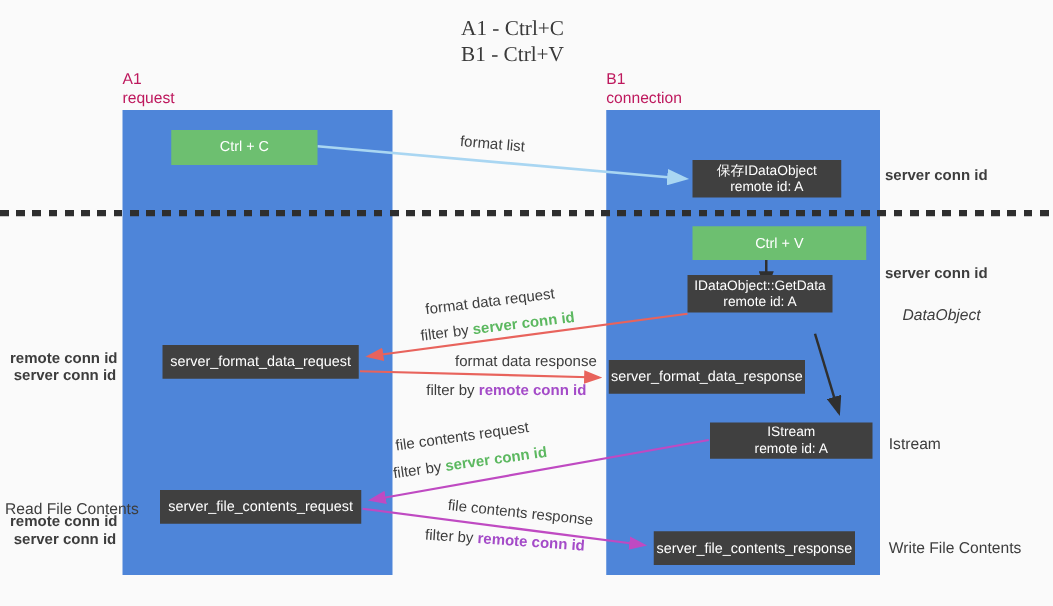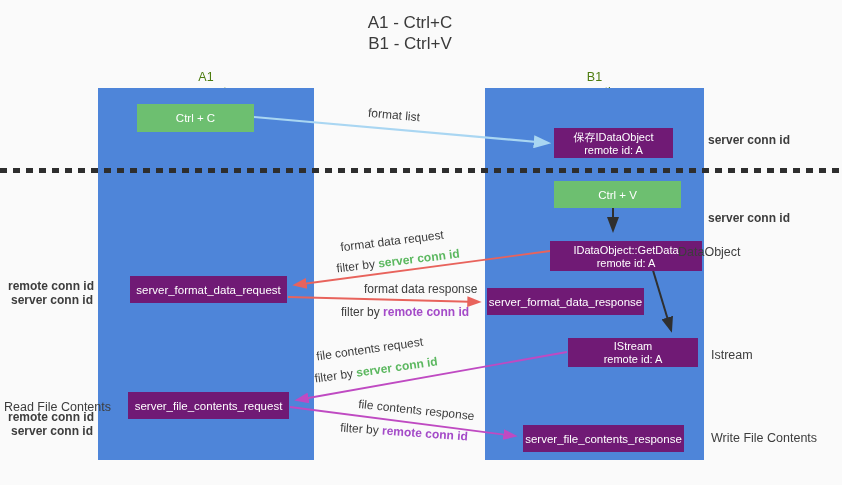--- a/index.html
+++ b/index.html
@@ -1,37 +1,37 @@
 <!DOCTYPE html>
 <html><head>
 <meta charset="utf-8">
 <style>
   html,body{margin:0;padding:0;}
   body{font-family:"Liberation Sans",sans-serif;background:#fafafa;}
   #canvas{position:relative;width:842px;height:485px;background:#fafafa;overflow:hidden;}
 
   .title-block{position:absolute;left:310px;top:12px;width:200px;text-align:center;
-    font-size:17px;line-height:21px;color:#3a3a3a;}
+    font-size:17px;line-height:21px;color:#3a3a3a;font-family:Liberation Serif, serif;}
 
   .lane{position:absolute;top:88px;height:372px;background:#4e85d9;}
   .lane-left{left:98px;width:216px;}
   .lane-right{left:485px;width:219px;}
 
-  .lane-header{position:absolute;top:56px;text-align:center;font-size:12.5px;
-    line-height:15px;color:#4d7c0f;margin-top:14px;}
+  .lane-header{position:absolute;top:56px;font-size:12.5px;
+    line-height:15px;color:#be185d;}
   .lane-header-left{left:98px;width:216px;}
   .lane-header-right{left:485px;width:219px;}
 
   .divider{position:absolute;left:0;top:168px;width:842px;height:5px;
     background:repeating-linear-gradient(90deg,#2e2e2e 0 7px,transparent 7px 13px);}
 
   .node{position:absolute;display:flex;flex-direction:column;align-items:center;
     justify-content:center;color:#ffffff;text-align:center;box-sizing:border-box;}
   .node-green{background:#6dbf70;font-size:11.5px;}
-  .node-orange{background:#701a75;font-size:11.5px;}
+  .node-orange{background:#404040;font-size:11.5px;}
   .node .l2{font-size:11px;line-height:13px;}
   .node .l1{font-size:11px;line-height:14px;}
   .node-single{font-size:11.5px;}
 
   .edge-label{position:absolute;font-size:12px;color:#3d3d3d;white-space:nowrap;}
   .green-t{color:#5cb860;font-weight:700;}
   .purple-t{color:#a44bc8;font-weight:700;}
 
   .side-note{position:absolute;font-size:12.5px;color:#3d3d3d;white-space:nowrap;}
   .side-note-strong{font-size:12px;font-weight:700;}
@@ -89,25 +89,25 @@
 
   <div class="node node-green node-single" style="left:137px;top:104px;width:117px;height:28px;">
     <span>Ctrl + C</span>
   </div>
 
   <div class="node node-orange" style="left:554px;top:128px;width:119px;height:30px;">
     <div class="l1">保存IDataObject</div>
     <div class="l2">remote id: A</div>
   </div>
 
-  <div class="node node-green node-single" style="left:554px;top:181px;width:127px;height:27px;">
+  <div class="node node-green node-single" style="left:554px;top:181px;width:139px;height:27px;">
     <span>Ctrl + V</span>
   </div>
 
-  <div class="node node-orange" style="left:550px;top:241px;width:152px;height:30px;">
+  <div class="node node-orange" style="left:550px;top:220px;width:116px;height:30px;">
     <div class="l1">IDataObject::GetData</div>
     <div class="l2">remote id: A</div>
   </div>
 
   <div class="node node-orange node-single" style="left:487px;top:288px;width:157px;height:27px;">
     <span>server_format_data_response</span>
   </div>
 
   <div class="node node-orange node-single" style="left:130px;top:276px;width:157px;height:27px;">
     <span>server_format_data_request</span>
@@ -154,17 +154,17 @@
 
   <div class="side-note side-note-strong purple-t align-r" style="left:8px;top:279px;width:85px;">remote conn id</div>
   <div class="side-note side-note-strong green-t align-r" style="left:8px;top:293px;width:85px;">server conn id</div>
 
   <div class="side-note" style="left:4px;top:400px;">Read File Contents</div>
   <div class="side-note side-note-strong purple-t align-r" style="left:8px;top:410px;width:85px;">remote conn id</div>
   <div class="side-note side-note-strong green-t align-r" style="left:8px;top:424px;width:85px;">server conn id</div>
 
   <div class="side-note side-note-strong green-t" style="left:708px;top:133px;">server conn id</div>
   <div class="side-note side-note-strong green-t" style="left:708px;top:211px;">server conn id</div>
-  <div class="side-note" style="left:678px;top:245px;">DataObject</div>
+  <div class="side-note" style="left:722px;top:245px;font-style:italic;">DataObject</div>
   <div class="side-note" style="left:711px;top:348px;">Istream</div>
   <div class="side-note" style="left:711px;top:431px;">Write File Contents</div>
 
 </div>
 
 </body></html>

